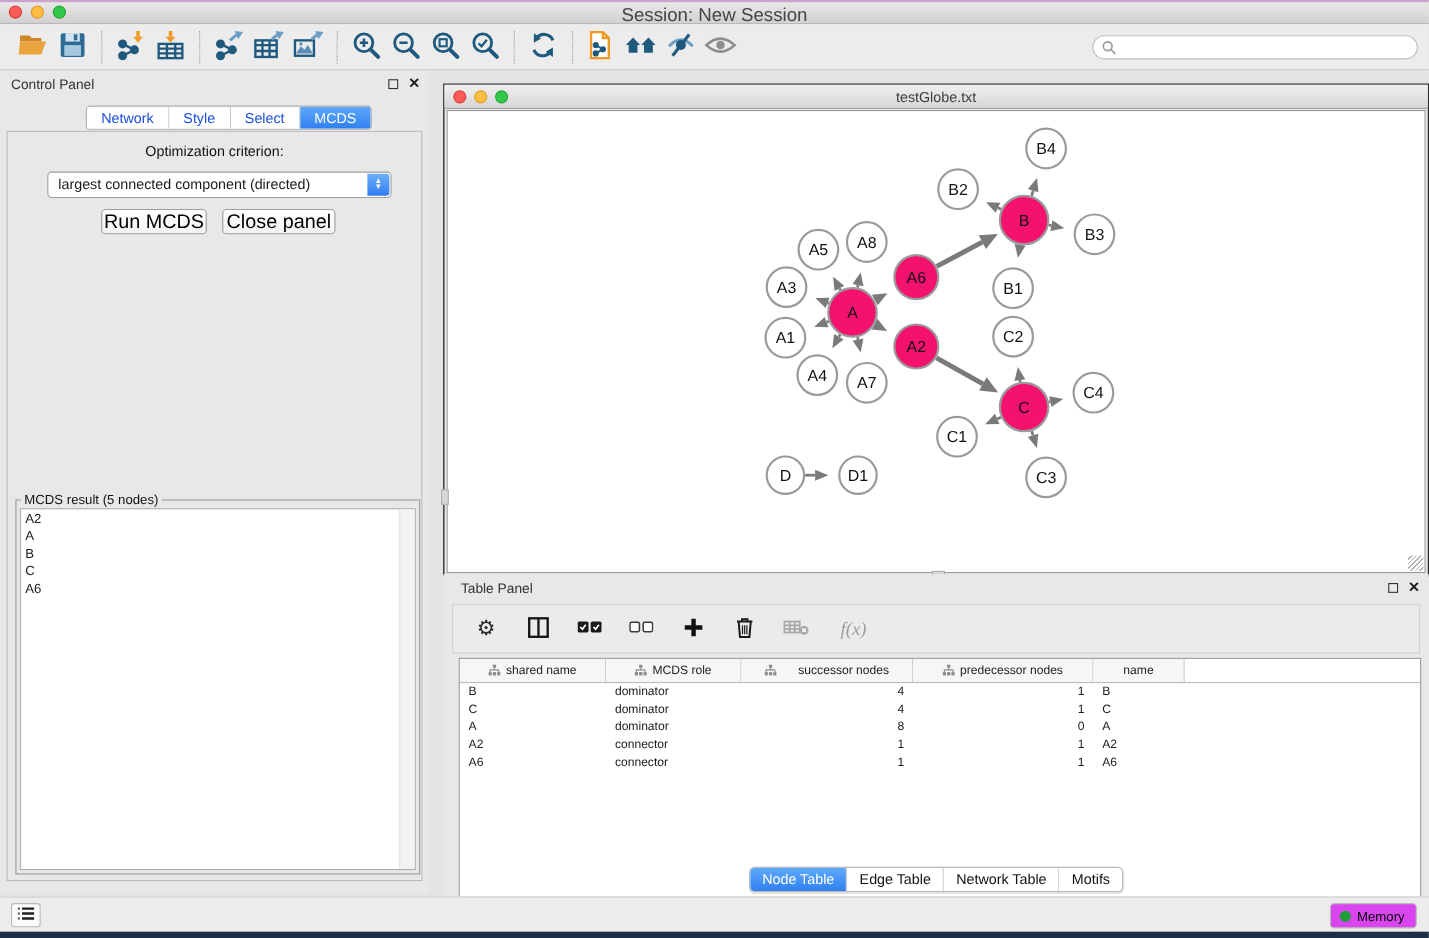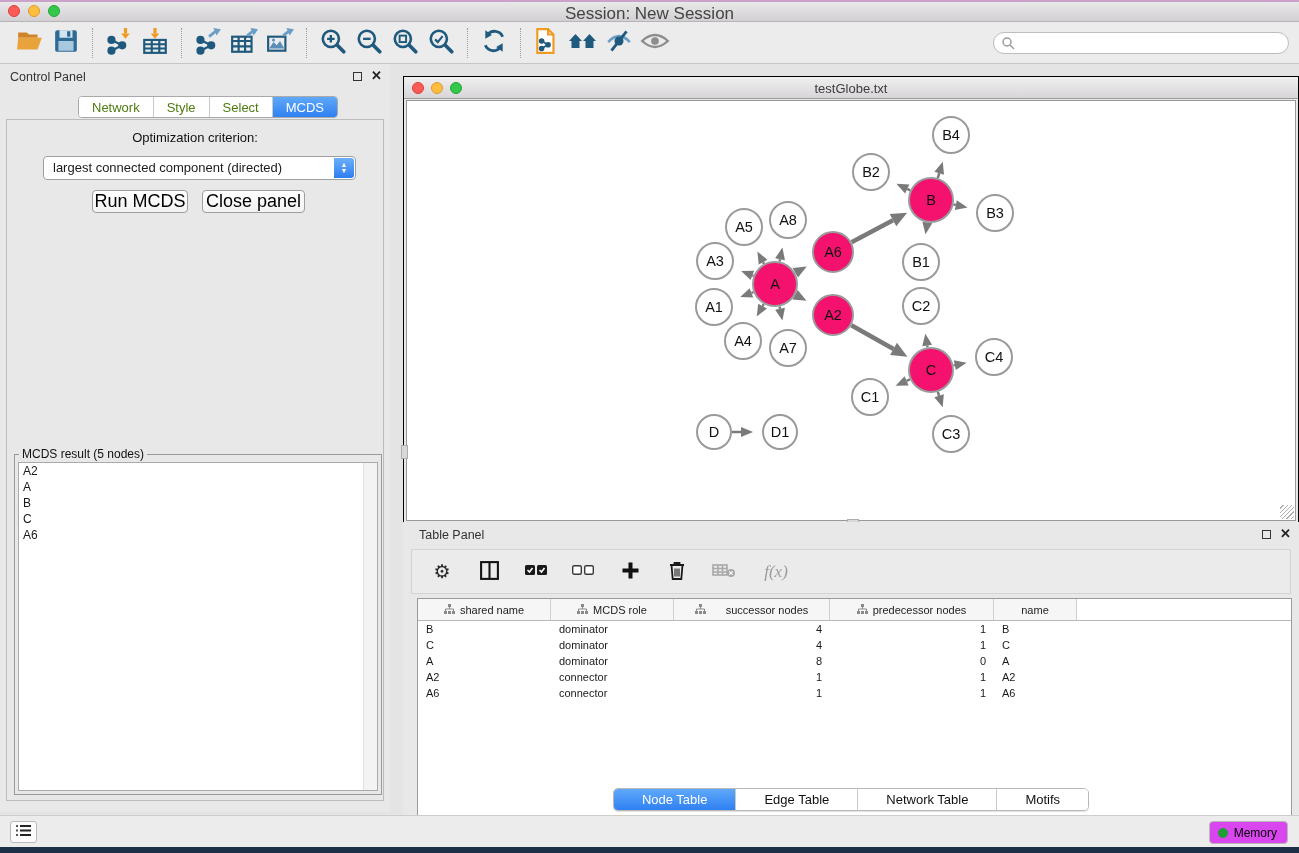--- a/index.html
+++ b/index.html
@@ -31,21 +31,21 @@
   .panel-header { position:absolute; left:0; top:0; right:0; height:26px; }
   .panel-title { position:absolute; left:10px; top:6px; font-size:12.5px; color:#333; }
   .panel-ctrls { position:absolute; right:8px; top:7px; display:flex; gap:9px; align-items:center; }
   .float-box { width:9px; height:9px; border:1.5px solid #333; display:inline-block; }
   .close-x { font-size:13px; font-weight:bold; color:#222; line-height:10px; }
 
   
   .control-panel { position:absolute; left:0; top:64px; width:390px; height:748px; background:#e8e8e8; }
   .seg-tabs { position:absolute; left:78px; top:32px; display:flex; height:22px;
     border:1px solid #a9a9a9; border-radius:4px; overflow:hidden; background:#fff; }
-  .seg-tab { padding:0 13px; font-size:13px; line-height:21px; color:#4d7c0f; border-right:1px solid #c9c9c9; background:#fff; cursor:pointer; }
+  .seg-tab { padding:0 13px; font-size:13px; line-height:21px; color:#1d4ed8; border-right:1px solid #c9c9c9; background:#fff; cursor:pointer; }
   .seg-tab:last-child{ border-right:none; }
   .seg-tab.active { background:linear-gradient(#5fa9fa,#2f80f2); color:#fff; border-right:none; }
   .cp-content { position:absolute; left:6px; top:55px; width:378px; height:682px; border:1px solid #bcbcbc; background:#e8e8e8; }
   .opt-label { position:absolute; left:0; right:0; top:66px; text-align:center; font-size:13px; color:#111; }
   .criterion-select { position:absolute; left:43px; top:92px; width:313px; height:24px; background:#fff;
     border:1px solid #9f9f9f; border-radius:4px; font-size:13px; line-height:22px; padding-left:9px; cursor:pointer; }
   .select-stepper { position:absolute; right:1px; top:1px; bottom:1px; width:20px; border-radius:0 3px 3px 0;
     background:linear-gradient(#6cb0fb,#2f7ef0); color:#fff; display:flex; flex-direction:column; align-items:center; justify-content:center; }
   .select-stepper span{ font-size:7px; line-height:6px; }
   .cp-btn { position:absolute; top:126px; height:23px; background:linear-gradient(#ffffff,#f2f2f2);
@@ -80,21 +80,21 @@
   .gear-glyph { font-size:19px; color:#2a2a2a; line-height:20px; }
   .data-table { position:absolute; left:14px; top:76px; width:875px; height:236px; background:#fff; border:1px solid #9a9a9a; overflow:hidden; }
   .dt-header { display:flex; height:22px; border-bottom:1px solid #bbb; font-size:11px; }
   .dt-hcell { background:#f6f6f6; border-right:1px solid #cfcfcf; display:flex; align-items:center; justify-content:center; gap:5px; color:#222; }
   .dt-hcell .hicon { display:inline-flex; }
   .dt-row { display:flex; height:16px; font-size:11px; align-items:center; }
   .dt-cell { padding:0 8px; white-space:nowrap; overflow:hidden; }
   .dt-cell.num { text-align:right; }
   .tp-tabs { position:absolute; left:0; right:0; top:266px; display:flex; justify-content:center; }
   .tp-tabgroup { display:flex; border:1px solid #b9b9b9; border-radius:5px; overflow:hidden; background:#fff; height:23px; box-shadow:0 1px 1px rgba(0,0,0,.12); }
-  .tp-tab { padding:0 28px; font-size:13px; line-height:22px; color:#111; border-right:1px solid #c9c9c9; cursor:pointer; background:#fff; }
+  .tp-tab { padding:0 11px; font-size:13px; line-height:22px; color:#111; border-right:1px solid #c9c9c9; cursor:pointer; background:#fff; }
   .tp-tab:last-child { border-right:none; }
   .tp-tab.active { background:linear-gradient(#5fa9fa,#2f80f2); color:#fff; }
 
   
   .statusbar { position:absolute; left:0; top:815px; width:1299px; height:32px; background:#ececec; border-top:1px solid #cdcdcd; }
   .sb-listbtn { position:absolute; left:10px; top:5px; width:27px; height:22px; background:#fbfbfb; border:1px solid #b9b9b9; border-radius:3px;
     display:flex; align-items:center; justify-content:center; cursor:pointer; }
   .memory-btn { position:absolute; right:11px; top:5px; height:23px; padding:0 10px 0 8px; background:#d946ef; border:1px solid #b9b9b9;
     border-radius:4px; display:flex; align-items:center; gap:6px; font-size:12px; cursor:pointer; }
   .mem-dot { width:10px; height:10px; border-radius:50%; background:#1d9e37; }

